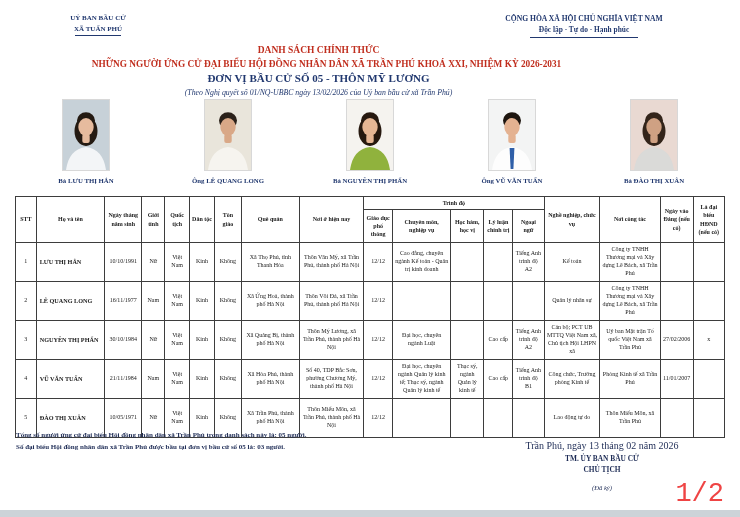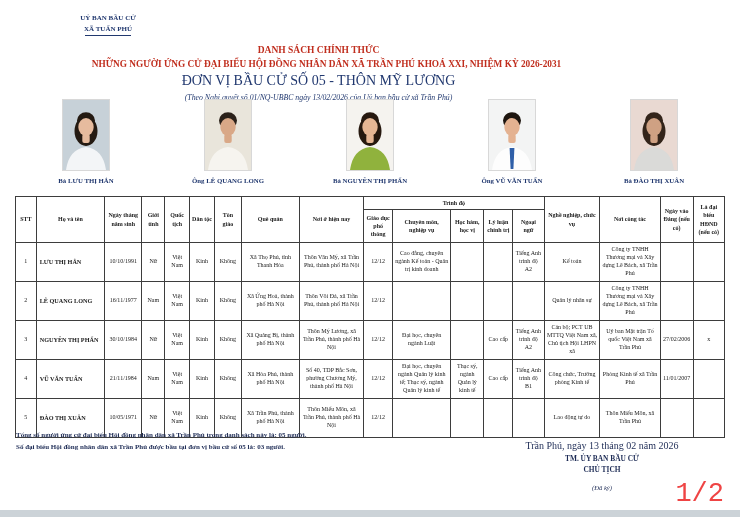--- a/index.html
+++ b/index.html
@@ -2,33 +2,33 @@
 <html><head>
 <meta charset="utf-8">
 <style>
   html,body{margin:0;padding:0;background:#e9ebed;}
   .page{
     position:relative;width:740px;height:517px;background:#ffffff;
     font-family:"Liberation Serif","DejaVu Serif",serif;color:#1a1a1a;
     overflow:hidden;margin:0 auto;box-shadow:0 0 4px rgba(0,0,0,.25);
   }
   
-  .hdr-left{position:absolute;left:48px;top:13px;width:120px;text-align:center;
+  .hdr-left{position:absolute;left:38px;top:13px;width:120px;text-align:center;
     color:#21386f;font-weight:bold;font-size:7px;line-height:1.5;}
   .hdr-left .rule{width:46px;border-top:1px solid #21386f;margin:1px auto 0;}
   .hdr-right{position:absolute;right:26px;top:13px;width:260px;text-align:center;
     color:#21386f;font-weight:bold;line-height:1.5;}
   .hdr-right .l1{font-size:7.6px;}
   .hdr-right .l2{font-size:7.4px;}
   .hdr-right .rule{width:108px;border-top:1px solid #21386f;margin:1px auto 0;}
   
   .title{position:absolute;left:0;top:44px;width:637px;text-align:center;line-height:1.45;}
   .title .t1{color:#c02e1e;font-weight:bold;font-size:9.5px;}
   .title .t2{color:#c02e1e;font-weight:bold;font-size:9.3px;padding-left:16px;}
-  .title .t3{color:#21386f;font-weight:normal;font-size:14px;}
+  .title .t3{color:#21386f;font-weight:bold;font-size:11px;}
   .title .t4{color:#21386f;font-style:italic;font-size:7.8px;}
   
   .photos{position:absolute;left:15px;top:99px;width:710px;display:flex;}
   .photo-cell{flex:1;display:flex;flex-direction:column;align-items:center;}
   .photo{width:46px;height:70px;display:block;border:1px solid #d8d8d8;}
   .photo-caption{margin-top:6px;color:#21386f;font-weight:bold;font-size:6.8px;white-space:nowrap;}
   
   .tbl-wrap{position:absolute;left:15px;top:196px;width:710px;}
   table{border-collapse:collapse;table-layout:fixed;width:710px;}
   th,td{border:1px solid #3d3d3d;padding:1px 2px;text-align:center;vertical-align:middle;
@@ -52,20 +52,25 @@
   .next-edge{position:absolute;left:0;bottom:0;width:740px;height:7px;background:#ccd3d8;}
 </style>
 </head>
 <body>
 
 <div class="page">
 
   <div class="hdr-left">
     <div>UỶ BAN BẦU CỬ</div>
     <div>XÃ TUẤN PHÚ</div>
+    <div class="rule"></div>
+  </div>
+  <div class="hdr-right">
+    <div class="l1">CỘNG HÒA XÃ HỘI CHỦ NGHĨA VIỆT NAM</div>
+    <div class="l2">Độc lập - Tự do - Hạnh phúc</div>
     <div class="rule"></div>
   </div>
 
   <div class="title">
     <div class="t1">DANH SÁCH CHÍNH THỨC</div>
     <div class="t2">NHỮNG NGƯỜI ỨNG CỬ ĐẠI BIỂU HỘI ĐỒNG NHÂN DÂN XÃ TRẦN PHÚ KHOÁ XXI, NHIỆM KỲ 2026-2031</div>
     <div class="t3">ĐƠN VỊ BẦU CỬ SỐ 05 - THÔN MỸ LƯƠNG</div>
     <div class="t4">(Theo Nghị quyết số 01/NQ-UBBC ngày 13/02/2026 của Uỷ ban bầu cử xã Trần Phú)</div>
   </div>
 

